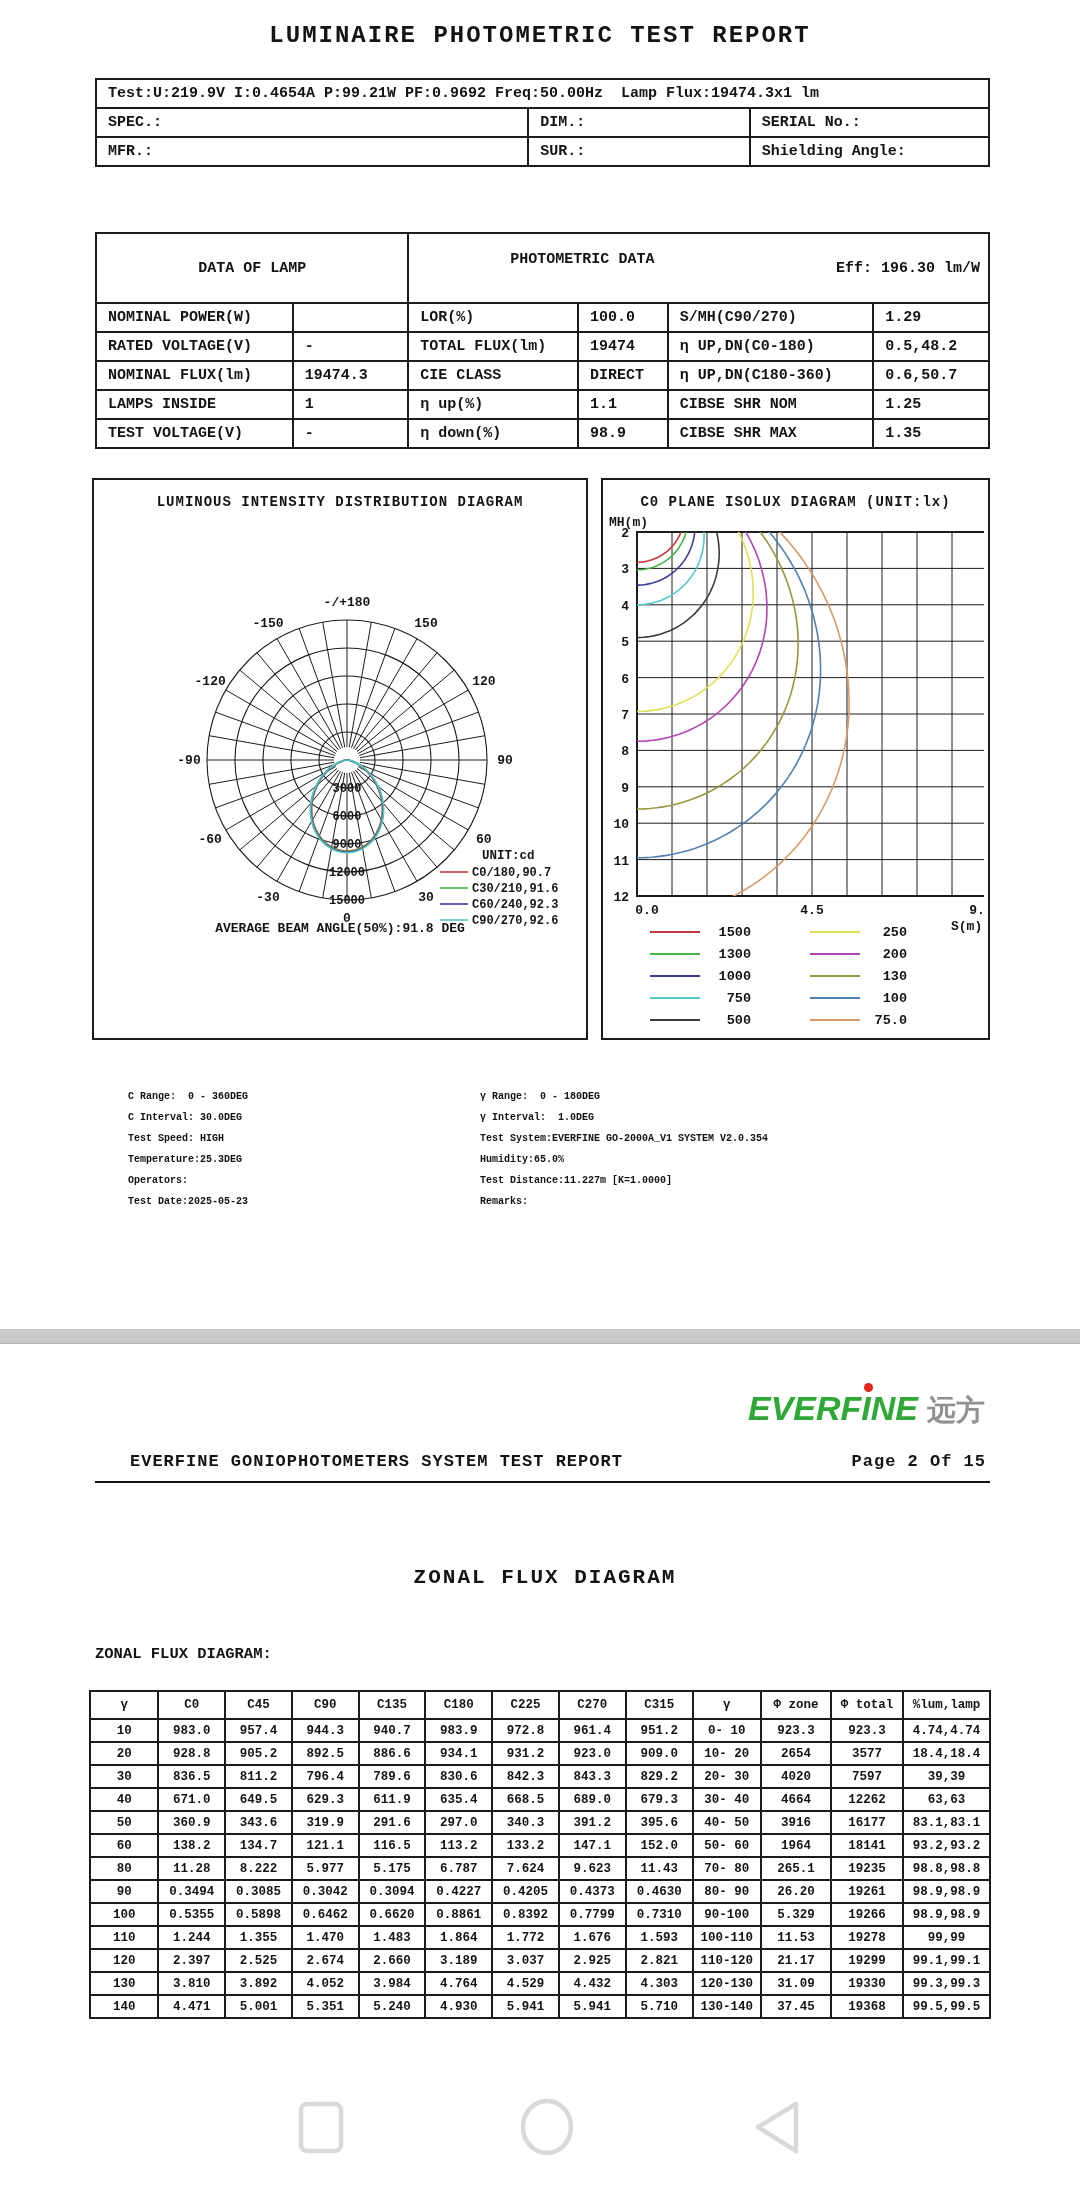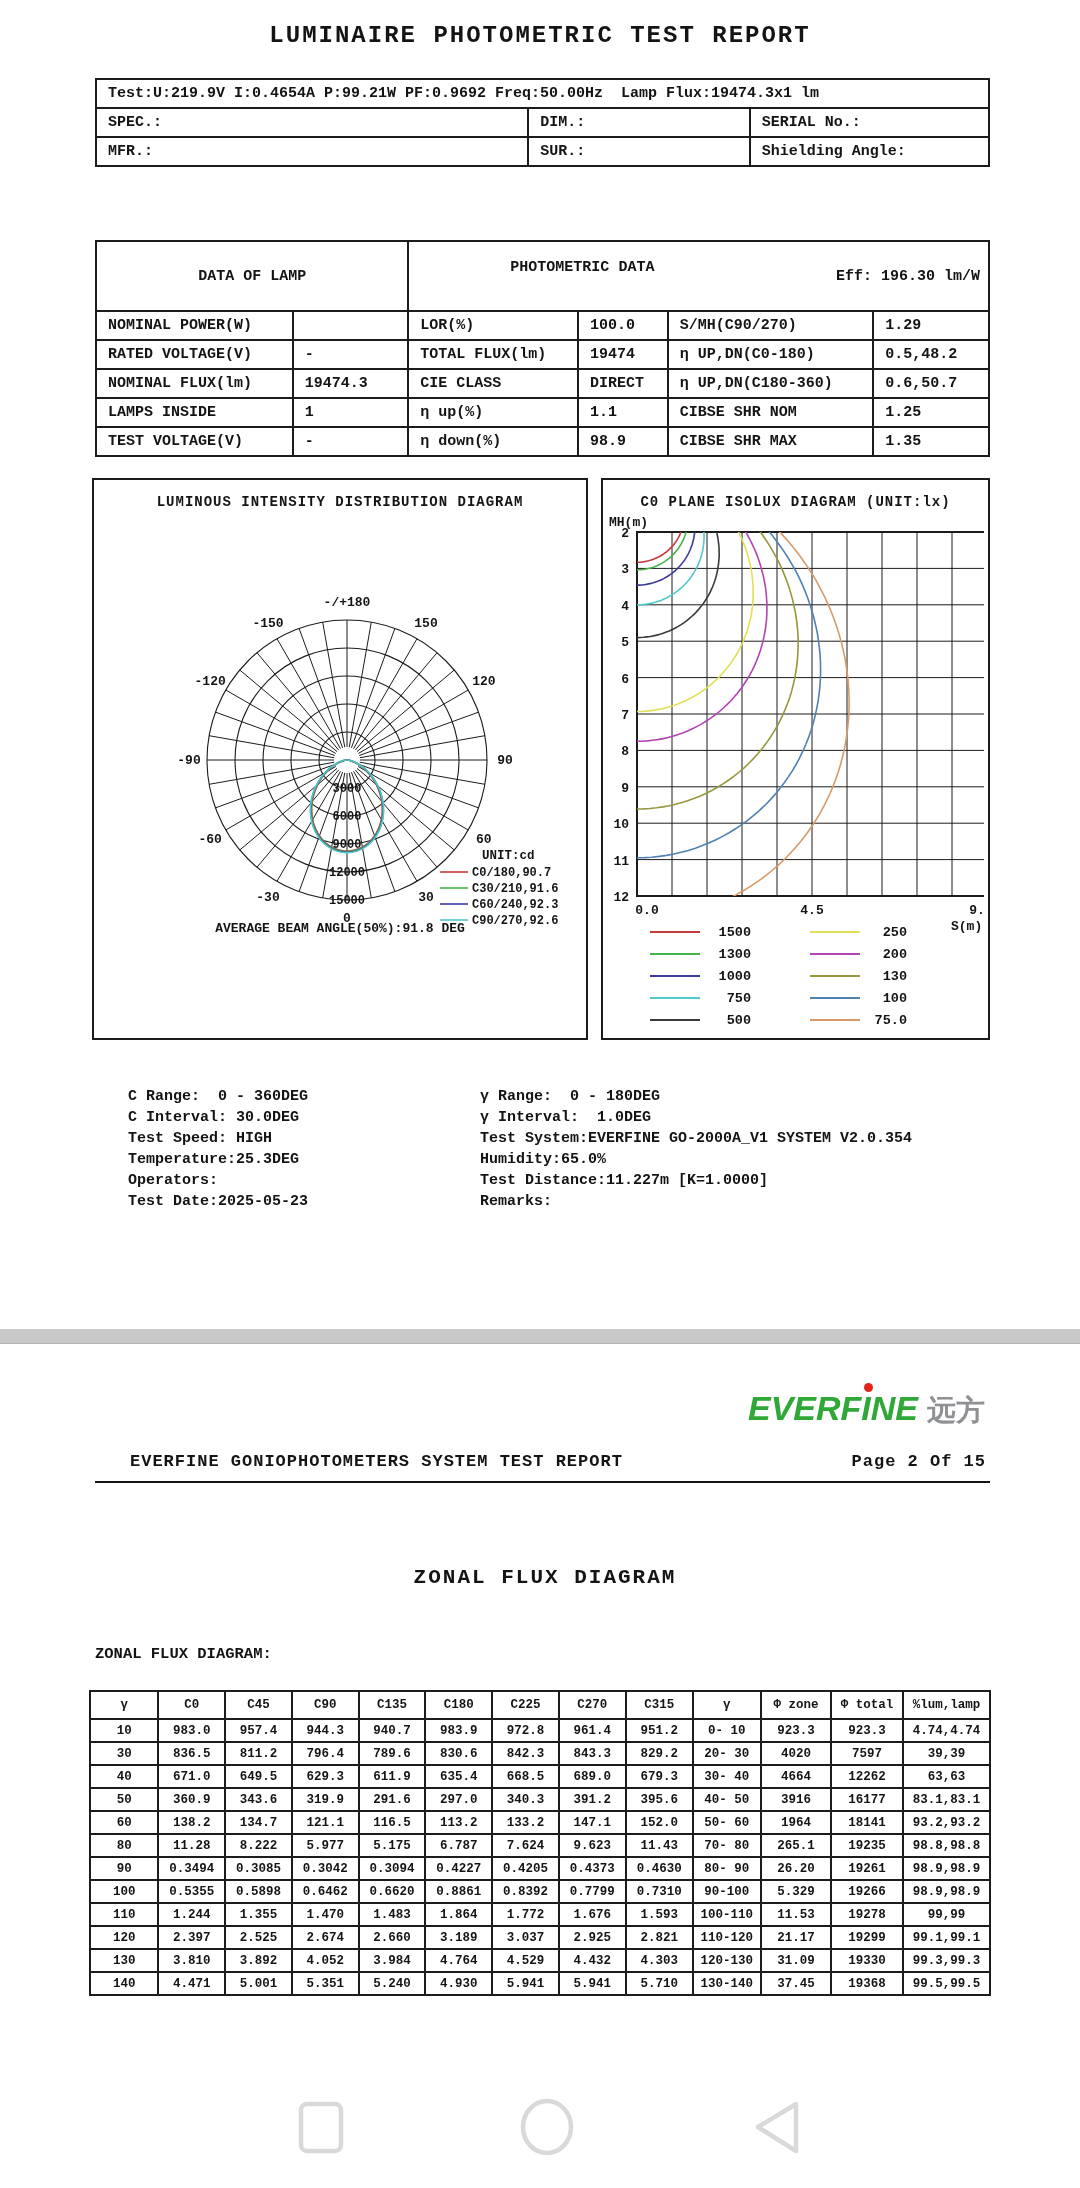--- a/index.html
+++ b/index.html
@@ -15,36 +15,36 @@
   
   .doc-title{left:0;top:22px;width:1080px;font-size:24px;letter-spacing:2px;}
 
   table.rpt{border-collapse:collapse;table-layout:fixed;width:100%;}
   table.rpt td,table.rpt th{
     border:2px solid #1c1c1c;font-size:15px;font-weight:bold;color:#141414;
     padding:0 11px;white-space:pre;overflow:hidden;text-align:left;vertical-align:middle;
   }
   #info-wrap{left:95px;top:78px;width:895px;}
   #info-wrap td{height:27px;}
-  #lamp-wrap{left:95px;top:240px;width:895px;}
+  #lamp-wrap{left:95px;top:232px;width:895px;}
   #lamp-wrap td{height:27px;}
   #lamp-wrap td.hdr{text-align:center;}
   td.rel{position:relative;text-align:center;}
   td.rel .eff{position:absolute;right:8px;top:0;bottom:0;display:flex;align-items:center;}
   td.small{font-size:12px;}
 
   .diagram-box{border:2px solid #1c1c1c;background:#fff;}
   #polar-box{left:92px;top:478px;width:492px;height:558px;}
   #isolux-box{left:601px;top:478px;width:385px;height:558px;}
   .diagram-title{position:absolute;left:0;top:14px;width:100%;text-align:center;font-size:14px;letter-spacing:1px;}
   .diagram-box svg{position:absolute;left:0;top:0;}
   svg text{font-family:"Liberation Mono","DejaVu Sans Mono",monospace;font-weight:bold;fill:#141414;}
   .beam-footer{position:absolute;left:0;top:441px;width:100%;text-align:center;font-size:13px;}
 
-  .cond{font-size:15px;line-height:21px;white-space:pre;}
+  .cond{font-size:10px;line-height:21px;white-space:pre;}
   #cond-left{left:128px;top:1086px;}
   #cond-right{left:480px;top:1086px;}
 
   
   #page-sep{left:0;top:1329px;width:1080px;height:14px;background:#c9c9c9;border-bottom:1px solid #b5b5b5;}
 
   
   #logo{top:1389px;right:95px;height:44px;white-space:nowrap;}
   #logo .en{font-family:"Liberation Sans","DejaVu Sans",sans-serif;font-style:italic;font-weight:bold;
             font-size:34px;color:#2fa838;letter-spacing:0px;}
@@ -389,20 +389,35 @@
           <td>983.9</td>
           <td>972.8</td>
           <td>961.4</td>
           <td>951.2</td>
           <td>0- 10</td>
           <td class="olive">923.3</td>
           <td class="olive">923.3</td>
           <td class="olive">4.74,4.74</td>
         </tr>
         <tr>
+          <td>20</td>
+          <td>928.8</td>
+          <td>905.2</td>
+          <td>892.5</td>
+          <td>886.6</td>
+          <td>934.1</td>
+          <td>931.2</td>
+          <td>923.0</td>
+          <td>909.0</td>
+          <td>10- 20</td>
+          <td class="olive">2654</td>
+          <td class="olive">3577</td>
+          <td class="olive">18.4,18.4</td>
+        </tr>
+        <tr>
           <td>30</td>
           <td>836.5</td>
           <td>811.2</td>
           <td>796.4</td>
           <td>789.6</td>
           <td>830.6</td>
           <td>842.3</td>
           <td>843.3</td>
           <td>829.2</td>
           <td>20- 30</td>

